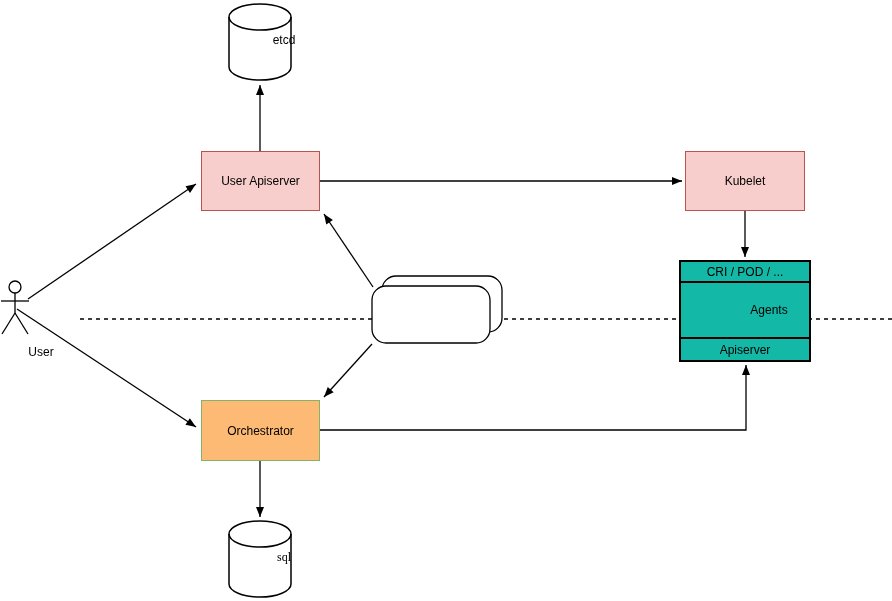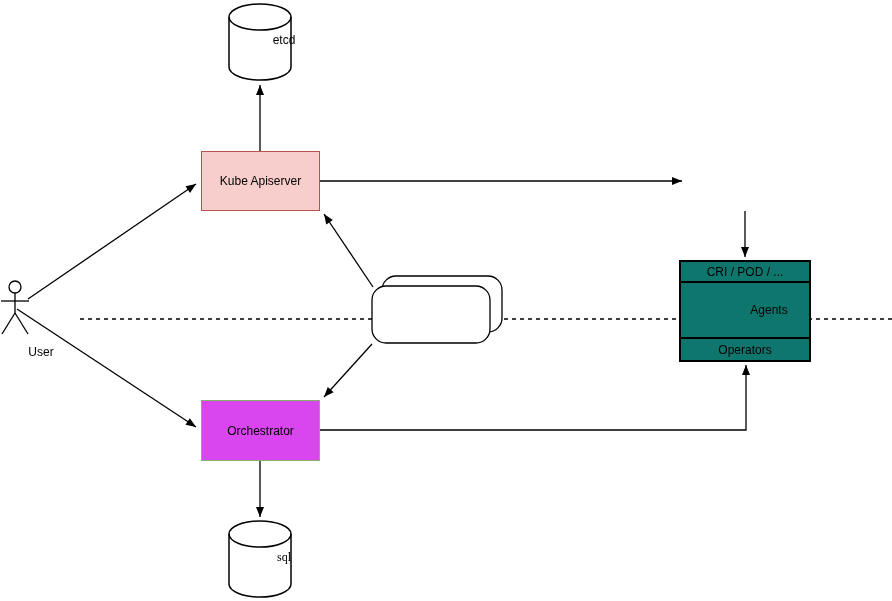--- a/index.html
+++ b/index.html
@@ -26,32 +26,32 @@
     align-items: center;
     justify-content: center;
     text-align: center;
     box-sizing: border-box;
   }
   .node-red {
     background: #f8cecc;
     border: 1.3px solid #b85450;
   }
   .node-green {
-    background: #d946ef;
+    background: #fdba74;
     border: 1.3px solid #82b366;
   }
   .node-apiserver { left: 201px; top: 151px; width: 119px; height: 60px; }
   .node-kubelet   { left: 685px; top: 151px; width: 120px; height: 60px; }
   .node-orchestrator { left: 201px; top: 400px; width: 119px; height: 61px; }
   .stack {
     position: absolute;
     z-index: 2;
     left: 679px; top: 260px;
     width: 132px; height: 102px;
-    background: #0f766e;
+    background: #14b8a6;
     border: 2px solid #000000;
     box-sizing: border-box;
     display: flex;
     flex-direction: column;
   }
   .stack-header {
     height: 19px;
     border-bottom: 2px solid #000000;
     display: flex; align-items: center; justify-content: center;
   }
@@ -123,31 +123,34 @@
     <g stroke="#000000" stroke-width="1.3" fill="none">
       <circle cx="15" cy="287" r="6"></circle>
       <line x1="15" y1="293" x2="15" y2="313"></line>
       <line x1="1" y1="301" x2="29" y2="301"></line>
       <line x1="15" y1="313" x2="2" y2="334"></line>
       <line x1="15" y1="313" x2="28" y2="334"></line>
     </g>
   </svg>
 
   <div class="node node-red node-apiserver">
-    <span>Kube Apiserver</span>
+    <span>User Apiserver</span>
   </div>
 
+  <div class="node node-red node-kubelet">
+    <span>Kubelet</span>
+  </div>
 
   <div class="node node-green node-orchestrator">
     <span>Orchestrator</span>
   </div>
 
   <div class="stack">
     <div class="stack-header">CRI / POD / ...</div>
     <div class="stack-body">Agents</div>
-    <div class="stack-footer">Operators</div>
+    <div class="stack-footer">Apiserver</div>
   </div>
 
   <div class="lbl lbl-etcd">etcd</div>
   <div class="lbl lbl-sql">sql</div>
   <div class="lbl lbl-user">User</div>
 
 </div>
 
 </body></html>

